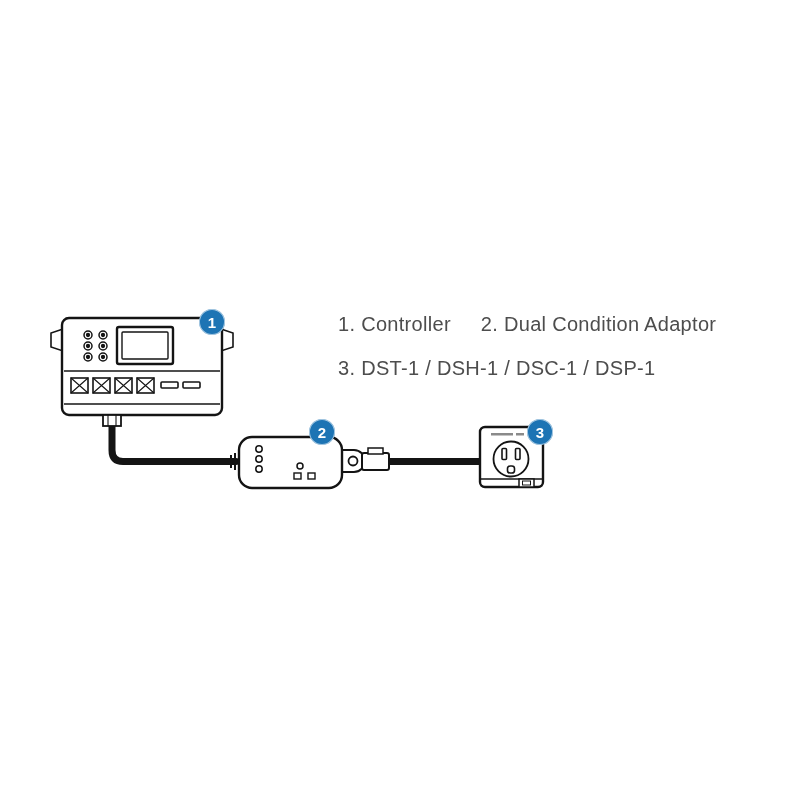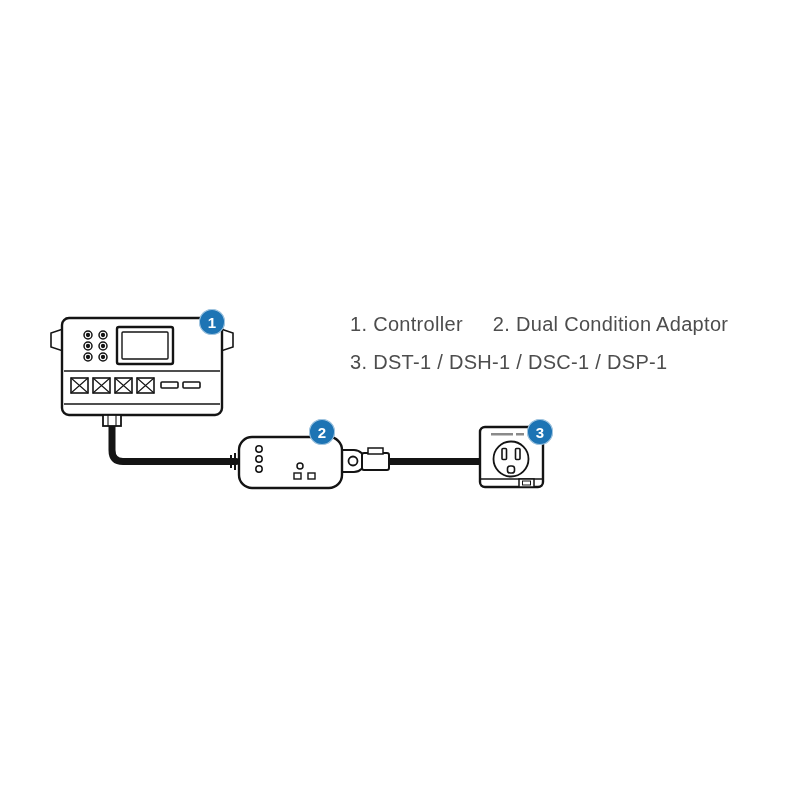--- a/index.html
+++ b/index.html
@@ -3,24 +3,24 @@
 <meta charset="utf-8">
 <style>
   html,body{margin:0;padding:0;}
   body{
     width:800px;height:800px;background:#ffffff;position:relative;
     font-family:"Liberation Sans",sans-serif;overflow:hidden;
   }
   .stage{position:absolute;inset:0;}
   svg{position:absolute;left:0;top:0;}
   .legend{
-    position:absolute;left:350px;top:308px;color:#4d4d4d;
+    position:absolute;left:338px;top:308px;color:#4d4d4d;
     font-size:20px;line-height:32px;letter-spacing:0.3px;
   }
-  .legend-row2{margin-top:6px;}
+  .legend-row2{margin-top:12px;}
   .legend-gap{display:inline-block;width:30px;}
   .badge{
     position:absolute;width:26px;height:26px;border-radius:50%;
     background:#1d74b4;color:#ffffff;display:flex;align-items:center;justify-content:center;
     font-size:15px;font-weight:700;
     box-shadow:0 0 0 1px rgba(255,255,255,0.6) inset;
   }
   .badge-1{left:199px;top:309px;}
   .badge-2{left:309px;top:419px;}
   .badge-3{left:527px;top:419px;}

